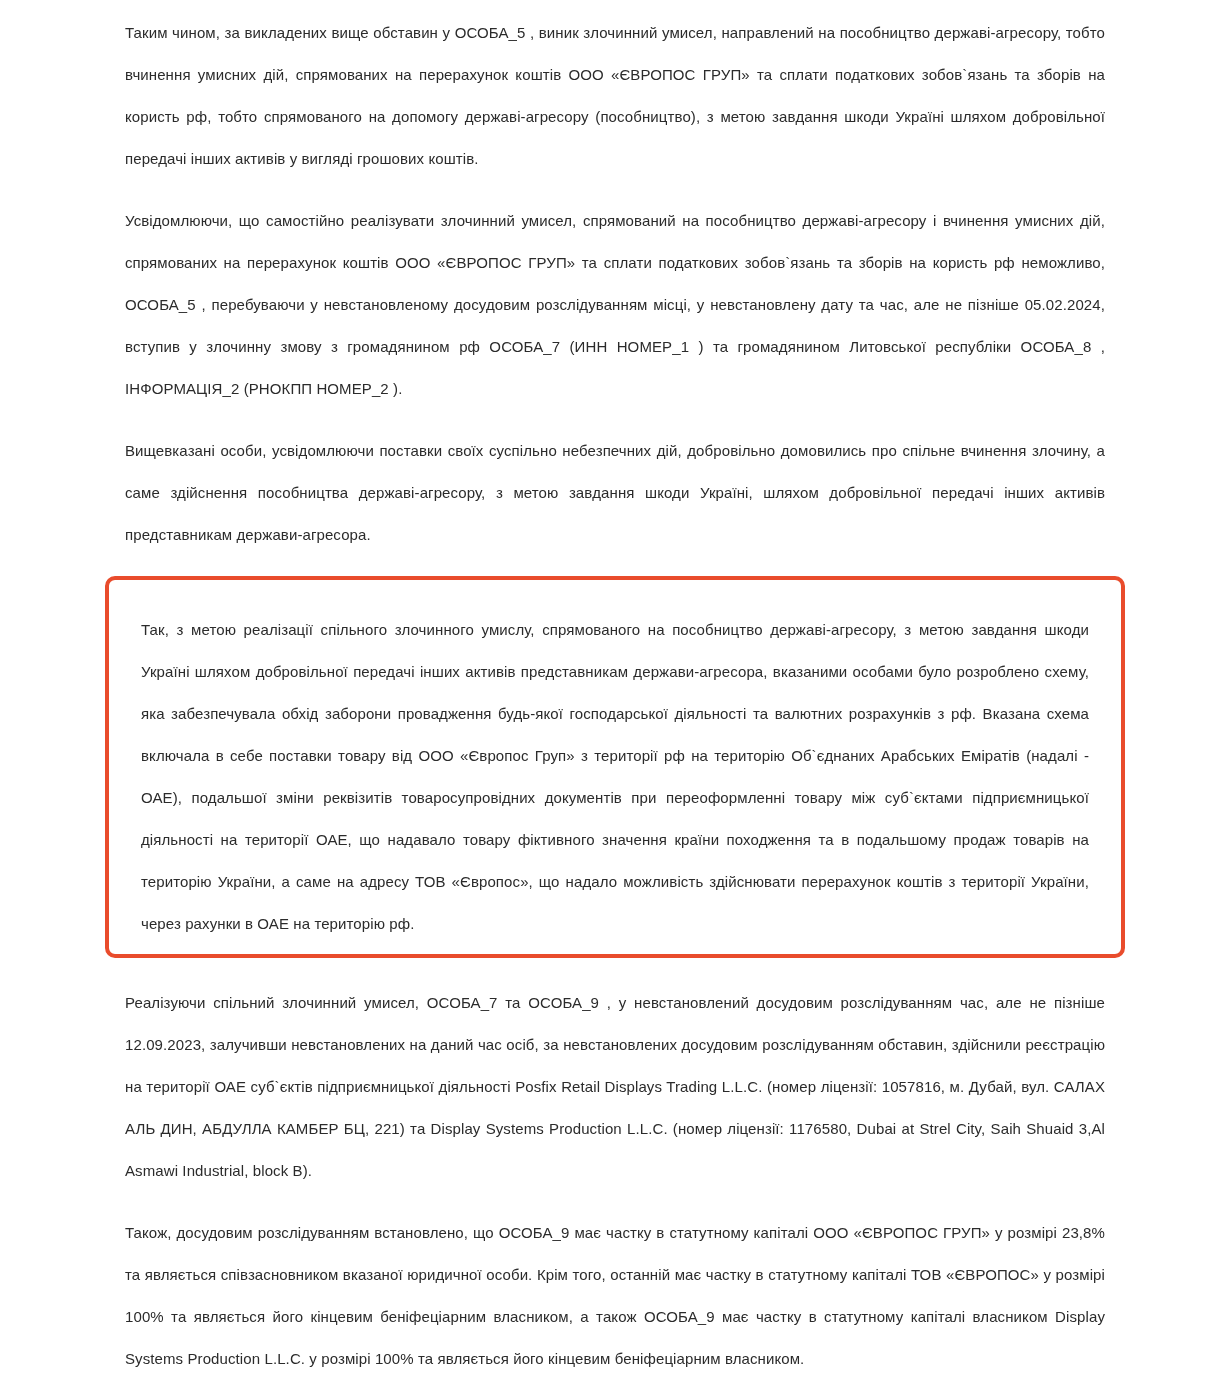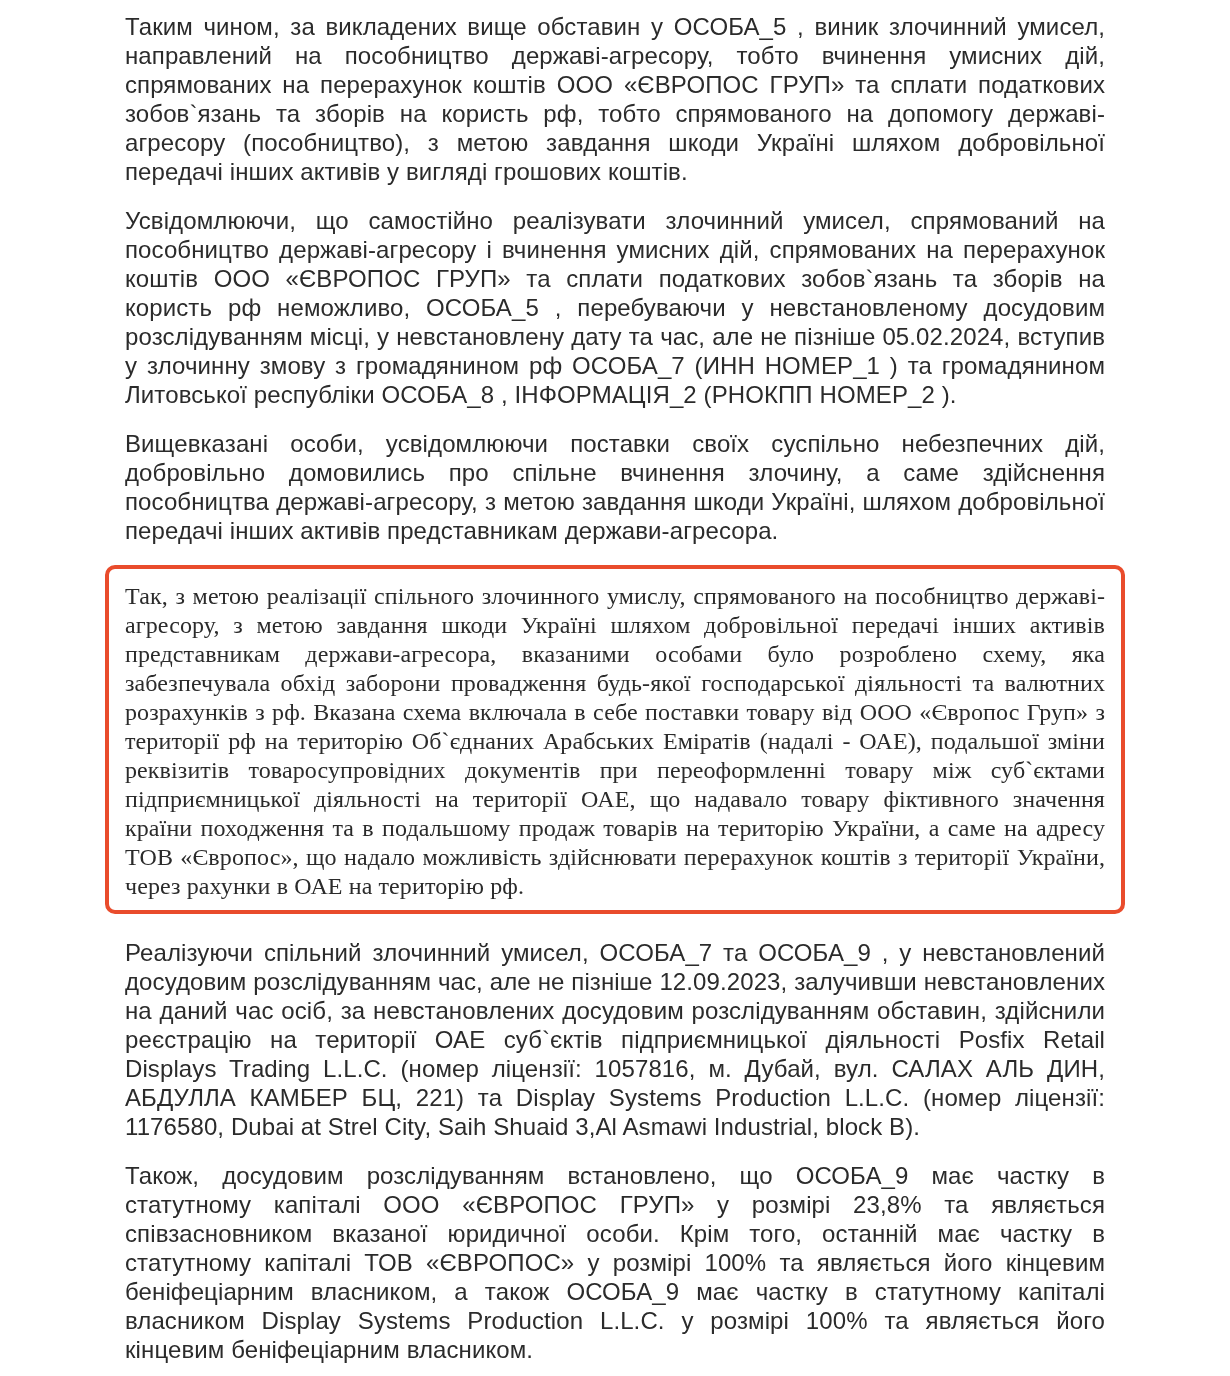--- a/index.html
+++ b/index.html
@@ -11,39 +11,38 @@
     width: 1230px;
     min-height: 1376px;
     background: #ffffff;
     font-family: "Liberation Sans", "DejaVu Sans", sans-serif;
   }
   .doc {
     padding: 12px 125px 30px 125px;
   }
   .doc p {
     margin: 0 0 20px 0;
-    font-size: 24px;
-    line-height: 29px;
+    font-size: 15px;
+    line-height: 42px;
     text-align: justify;
     color: #2b2b2b;
     letter-spacing: 0.1px;
   }
   .doc p:last-child {
     margin-bottom: 0;
   }
   .highlight-box {
     margin: 0 -20px 24px -20px;
     padding: 13px 16px 9px 16px;
     border: 4px solid #e94c2c;
     border-radius: 10px;
     background: #ffffff;
   }
   .highlight-box p {
-    margin: 0;
-    font-family: Liberation Serif, serif;
+    margin: 16px;
   }
 </style>
 </head>
 <body style="background: rgb(255, 255, 255);">
 
 <main class="doc">
 
   <p style="color: rgb(43, 43, 43);">Таким чином, за викладених вище обставин у ОСОБА_5 , виник злочинний умисел, направлений на пособництво державі-агресору, тобто вчинення умисних дій, спрямованих на перерахунок коштів ООО «ЄВРОПОС ГРУП» та сплати податкових зобов`язань та зборів на користь рф, тобто спрямованого на допомогу державі-агресору (пособництво), з метою завдання шкоди Україні шляхом добровільної передачі інших активів у вигляді грошових коштів.</p>
 
   <p style="color: rgb(43, 43, 43);">Усвідомлюючи, що самостійно реалізувати злочинний умисел, спрямований на пособництво державі-агресору і вчинення умисних дій, спрямованих на перерахунок коштів ООО «ЄВРОПОС ГРУП» та сплати податкових зобов`язань та зборів на користь рф неможливо, ОСОБА_5 , перебуваючи у невстановленому досудовим розслідуванням місці, у невстановлену дату та час, але не пізніше 05.02.2024, вступив у злочинну змову з громадянином рф ОСОБА_7 (ИНН НОМЕР_1 ) та громадянином Литовської республіки ОСОБА_8 , ІНФОРМАЦІЯ_2 (РНОКПП НОМЕР_2 ).</p>

